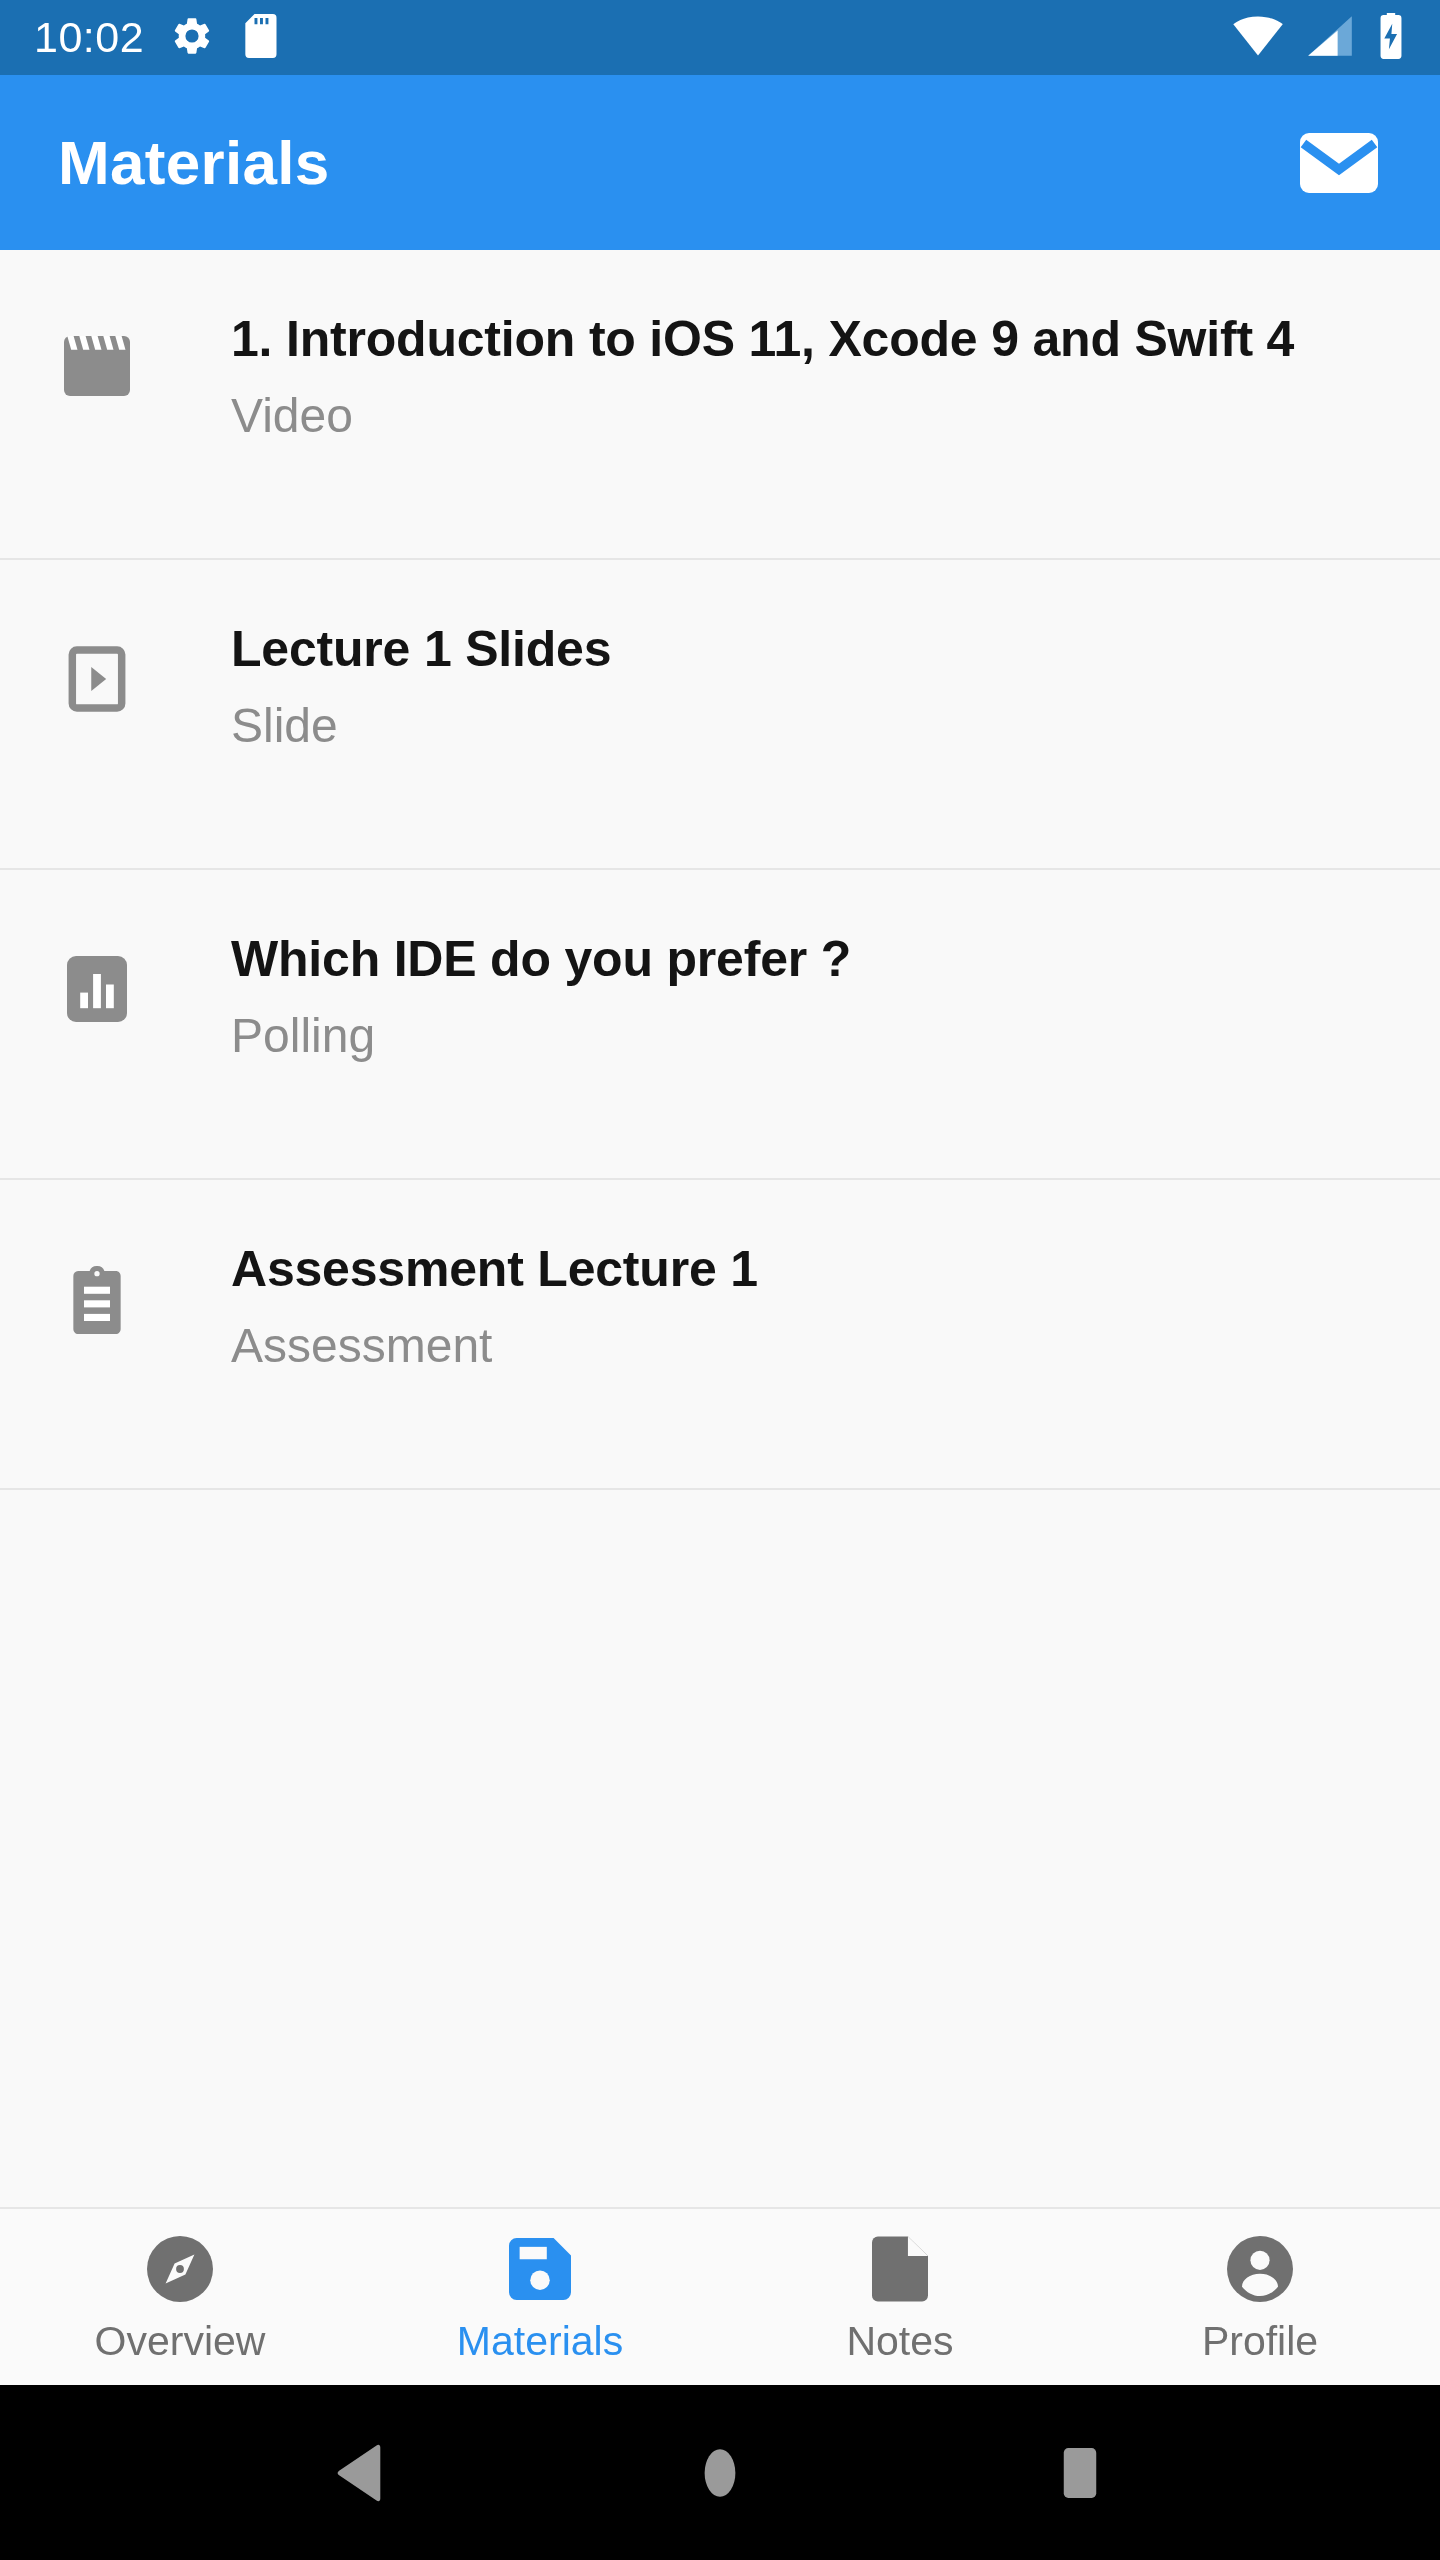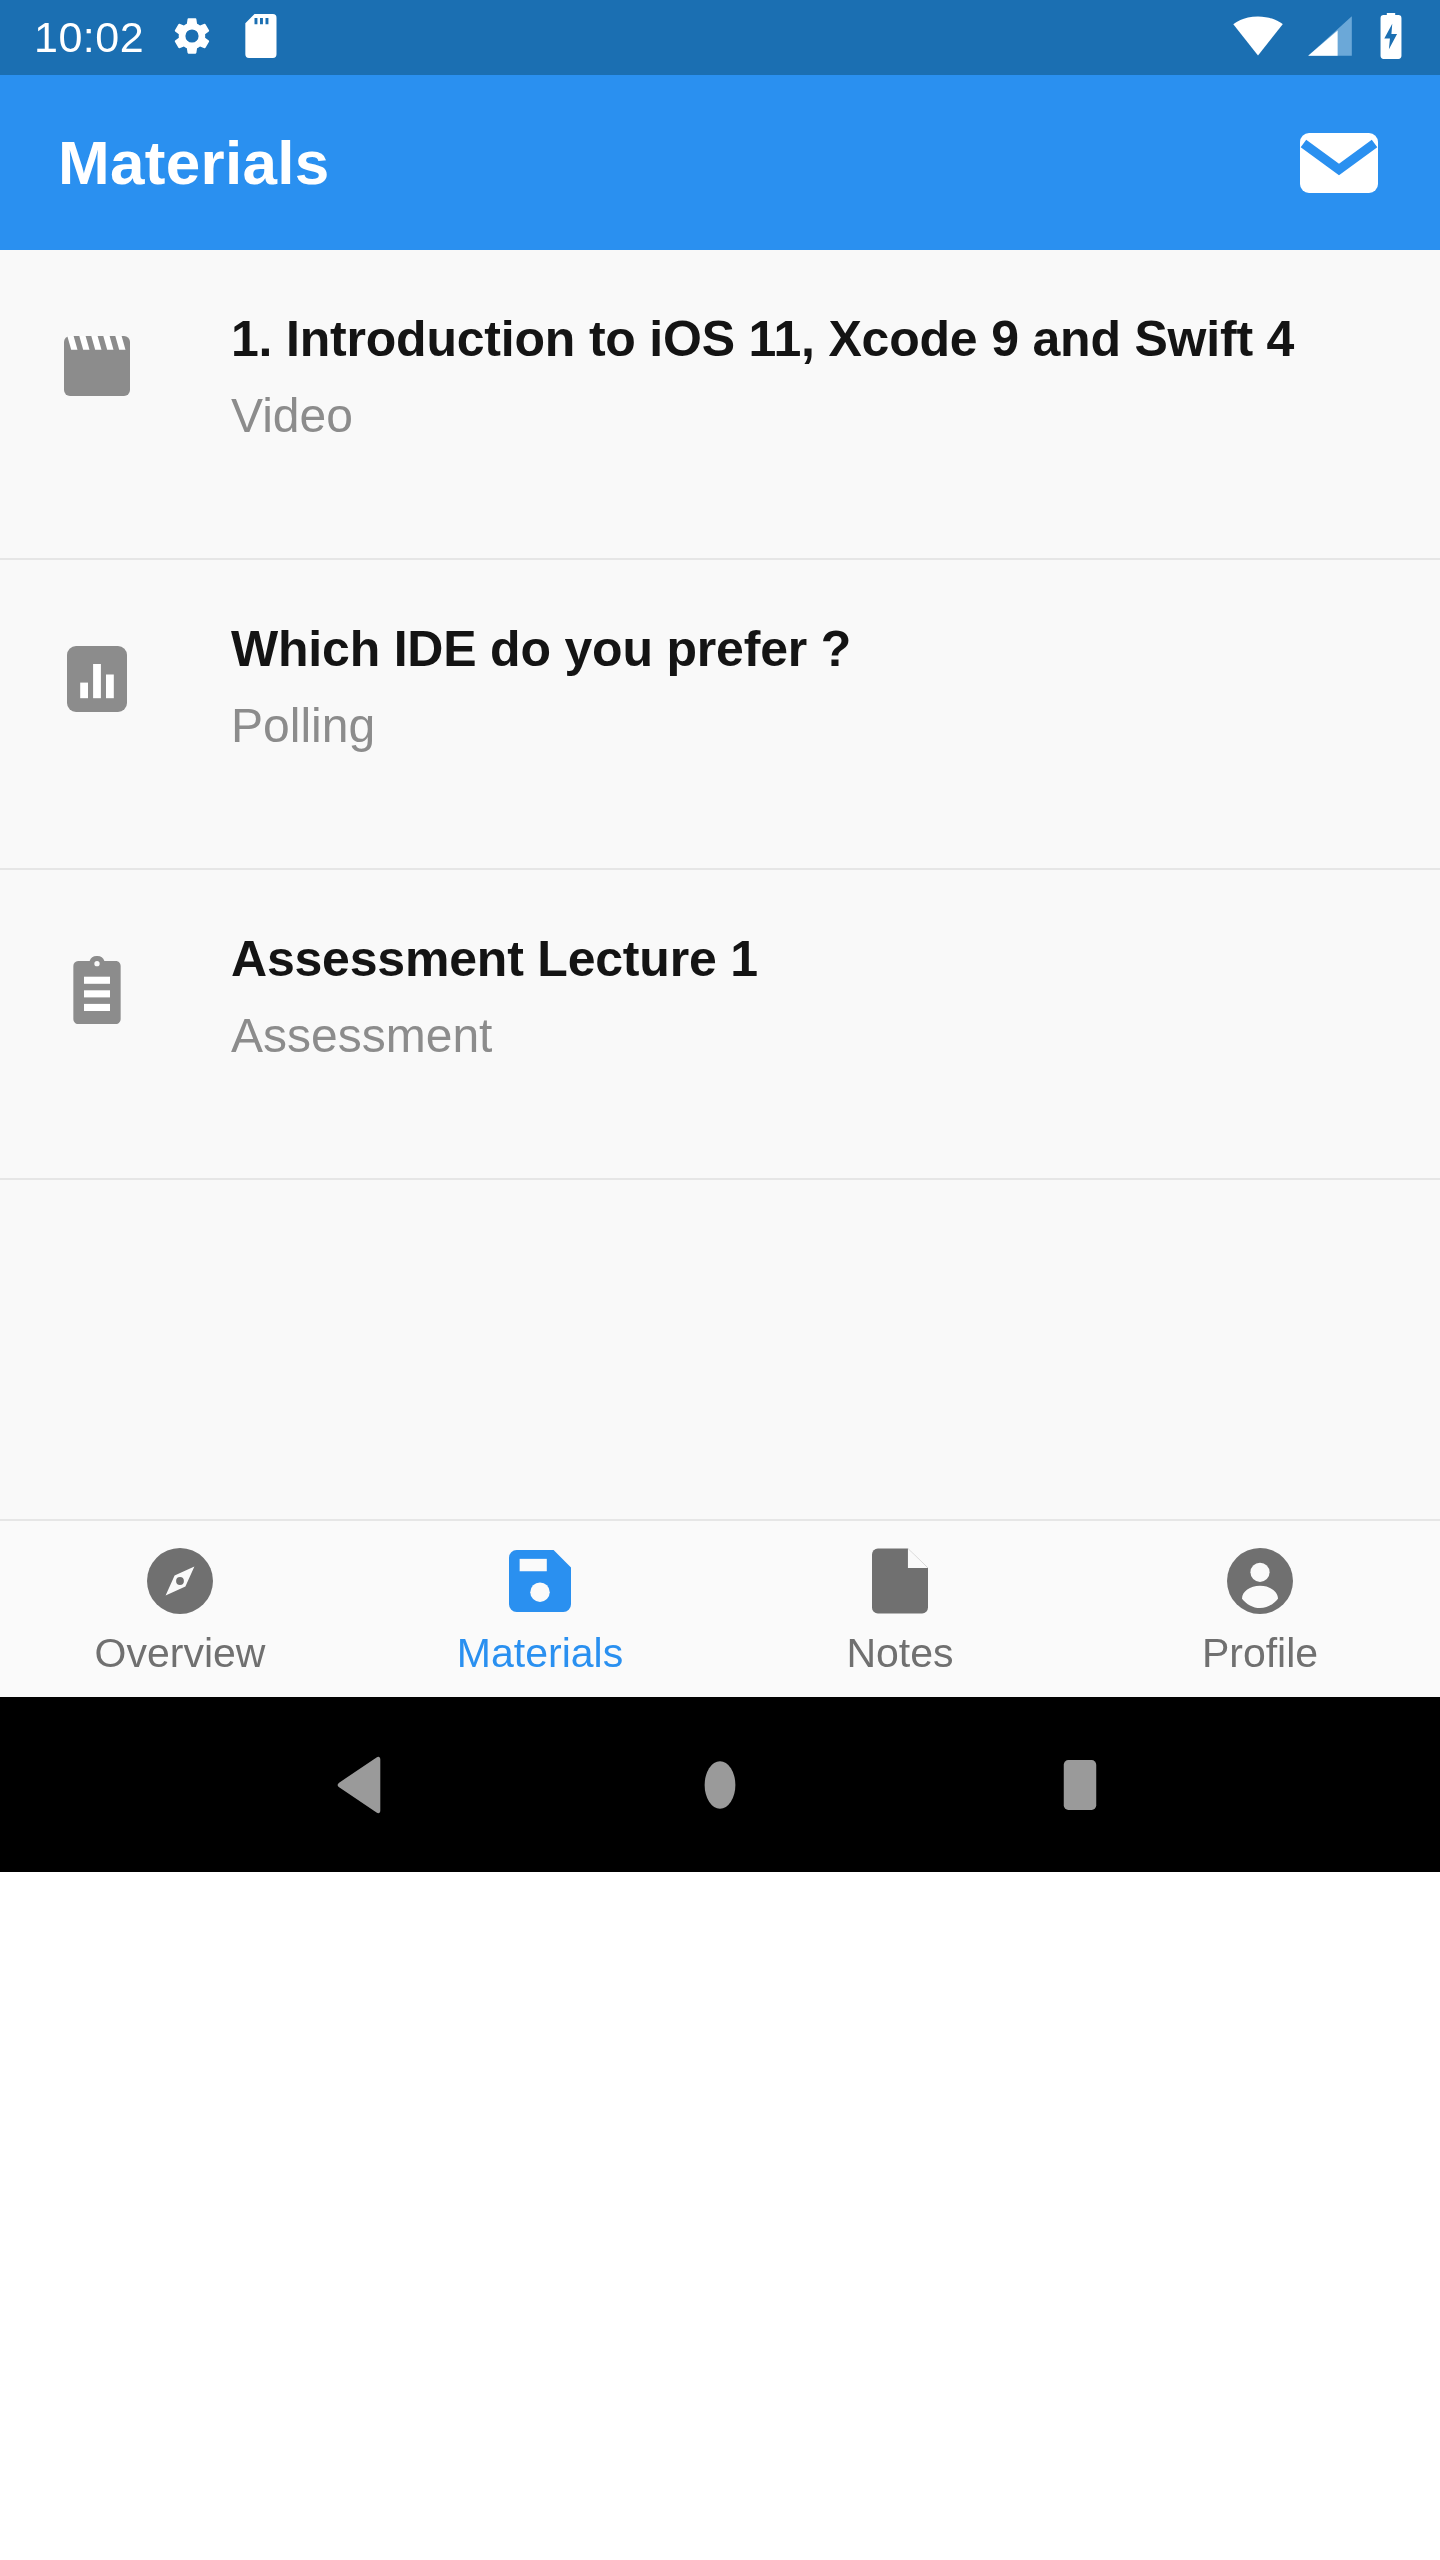--- a/index.html
+++ b/index.html
@@ -7,21 +7,21 @@
   html, body {
     width:1440px;
     height:2560px;
     background:#ffffff;
     font-family:"Liberation Sans", sans-serif;
     overflow:hidden;
   }
 
   .phone {
     width:1440px;
-    height:1872px;
+    height:2560px;
     display:flex;
     flex-direction:column;
     background:#f8f8f8;
   }
 
   
   .status-bar {
     height:75px;
     background:#1b6fb2;
     display:flex;
@@ -224,20 +224,32 @@
           <path d="M2 0h18a2 2 0 012 2v16a2 2 0 01-2 2H2a2 2 0 01-2-2V2a2 2 0 012-2z"></path>
           <path d="M3.2 0l1.3 4.6H2.4L1.1 0h2.1zm4 0l1.3 4.6H6.4L5.1 0h2.1zm4 0l1.3 4.6h-2.1L9.1 0h2.1zm4 0l1.3 4.6h-2.1L13.1 0h2.1zm4 0l1.3 4.6h-2.1L17.1 0h2.1z" fill="#ffffff"></path>
         </svg>
       </div>
       <div class="item-text">
         <div class="item-title">1. Introduction to iOS 11, Xcode 9 and Swift 4</div>
         <div class="item-sub">Video</div>
       </div>
     </div>
 
+    <div class="list-item">
+      <div class="item-icon">
+        <svg width="58" height="66" viewBox="0 0 20 23" fill="none">
+          <rect x="1.4" y="1.4" width="17.2" height="20.2" rx="1.6" stroke="#8c8c8c" stroke-width="2.6"></rect>
+          <path d="M8 7.3l5.2 4.2L8 15.7V7.3z" fill="#8c8c8c"></path>
+        </svg>
+      </div>
+      <div class="item-text">
+        <div class="item-title">Lecture 1 Slides</div>
+        <div class="item-sub">Slide</div>
+      </div>
+    </div>
 
     <div class="list-item">
       <div class="item-icon">
         <svg width="60" height="66" viewBox="0 0 20 22">
           <rect x="0" y="0" width="20" height="22" rx="3" fill="#8c8c8c"></rect>
           <rect x="4.4" y="12.2" width="2.6" height="5.2" fill="#ffffff"></rect>
           <rect x="8.7" y="6.0" width="2.6" height="11.4" fill="#ffffff"></rect>
           <rect x="13.0" y="9.5" width="2.6" height="7.9" fill="#ffffff"></rect>
         </svg>
       </div>

